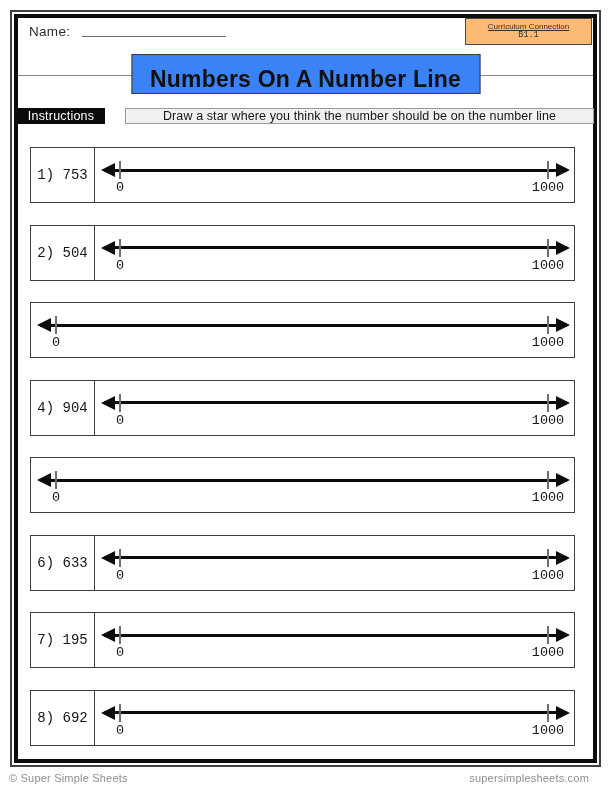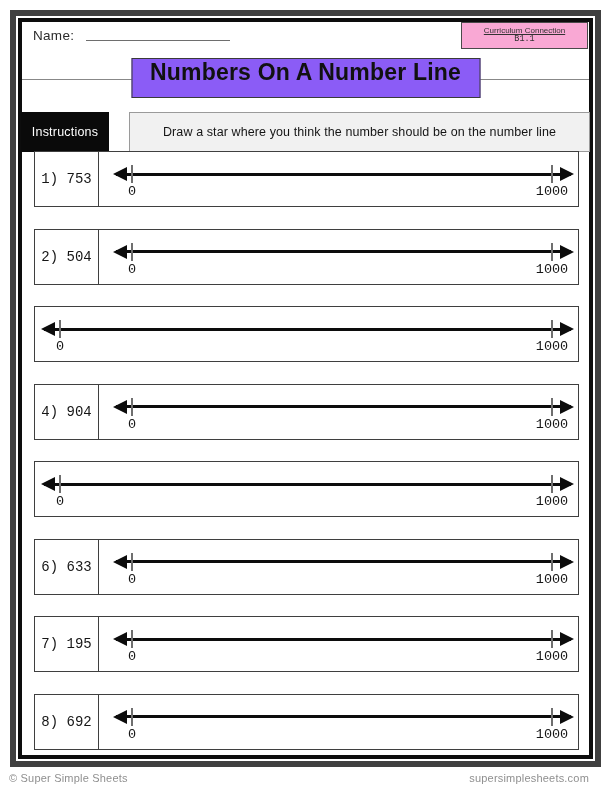--- a/index.html
+++ b/index.html
@@ -2,82 +2,82 @@
 <html><head>
 <meta charset="utf-8">
 <style>
   * { margin:0; padding:0; box-sizing:border-box; }
   html,body { width:611px; height:791px; background:#fff; font-family:"Liberation Sans", sans-serif; color:#111; }
   body { position:relative; overflow:hidden; }
 
   
   .page-outer {
     position:absolute; left:10px; top:10px; width:591px; height:757px;
-    border:6px solid #404040; padding:2px; background:#fff;
+    border:2px solid #404040; padding:2px; background:#fff;
   }
   .page-inner {
     width:100%; height:100%; border:4px solid #0d0d0d; position:relative; background:#fff;
   }
 
   
   .name-label {
     position:absolute; left:11px; top:6px;
     font-size:13.5px; color:#2b2b2b; letter-spacing:.3px;
   }
   .name-line {
     position:absolute; left:64px; top:1px; width:144px; height:18px;
     border-bottom:1.5px solid #6e6e6e;
   }
   .page-number {
     position:absolute; left:0; right:0; top:6px; text-align:center;
     font-family:"Liberation Mono", monospace; font-size:13.5px; color:#2b2b2b;
   }
   .curriculum-box {
     position:absolute; top:0; right:1px; width:127px; height:27px;
-    background:#f9a8d4; border:1.5px solid #4a4a4a;
+    background:#fdba74; border:1.5px solid #4a4a4a;
     display:flex; flex-direction:column; align-items:center; justify-content:center;
     line-height:1.15;
     margin-left:48px;
   }
   .curriculum-title { font-size:8px; color:#333; text-decoration:underline; }
   .curriculum-code  { font-size:8.5px; color:#333; font-family:"Liberation Mono", monospace; }
 
   
   .title-rule {
     position:absolute; top:57px; left:0; right:0; border-top:1.5px solid #888;
   }
   .title-box {
     position:absolute; top:36px; left:50%; transform:translateX(-50%);
-    width:349px; height:40px; background:#8b5cf6; border:1.5px solid #3a3a3a;
-    display:flex; align-items:flex-start; justify-content:center;
+    width:349px; height:40px; background:#3b82f6; border:1.5px solid #3a3a3a;
+    display:flex; align-items:flex-end; justify-content:center;
   }
   .title-text { font-size:23px; font-weight:bold; letter-spacing:.2px; white-space:nowrap; }
 
   
   .instructions {
-    position:absolute; top:90px; left:-1px; right:-1px; height:40px; display:flex;
+    position:absolute; top:90px; left:-1px; right:-1px; height:16px; display:flex;
   }
   .instr-label {
     width:88px; background:#0a0a0a; color:#fff;
     display:flex; align-items:center; justify-content:center;
     font-size:12.5px; letter-spacing:.2px;
   }
   .instr-text {
     flex:1; margin-left:20px; background:#f1f1f1; border:1px solid #9a9a9a;
     display:flex; align-items:center; justify-content:center;
     font-size:12.5px; color:#151515; letter-spacing:.1px; white-space:nowrap;
   }
 
   
   .rows {
     position:absolute; top:129px; left:12px; width:545px;
     display:flex; flex-direction:column; gap:21.5px;
   }
   .row {
-    height:56px; border:1.5px solid #3f3f3f; background:#fff; display:flex;gap:8px;
+    height:56px; border:1.5px solid #3f3f3f; background:#fff; display:flex;
   }
   .row-label {
     width:64px; border-right:1.5px solid #3f3f3f;
     display:flex; align-items:center; justify-content:center;
     font-family:"Liberation Mono", monospace; font-size:14px; color:#161616;
     white-space:nowrap;
   }
   .row-nl { flex:1; position:relative; }
 
   .nl-line {

